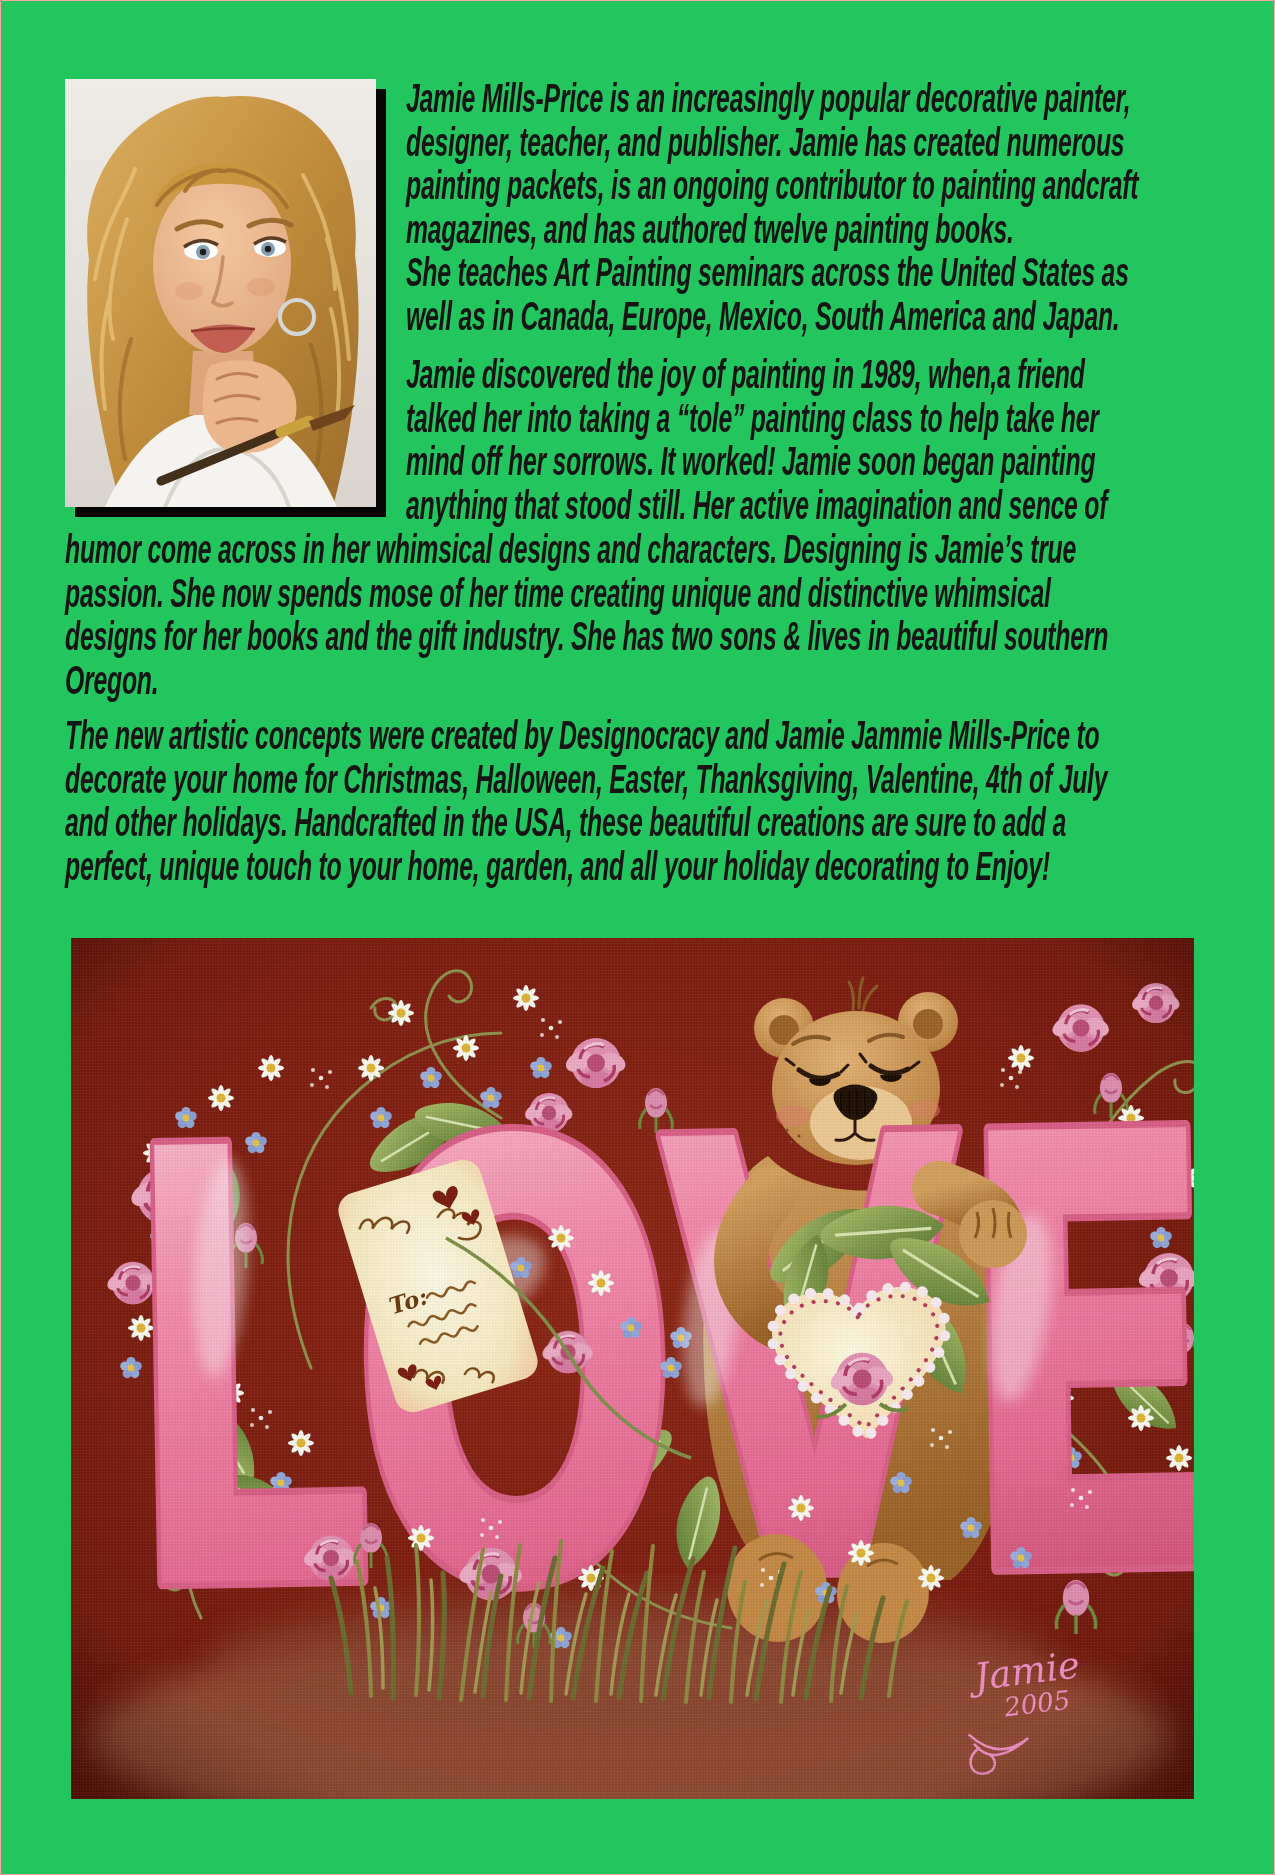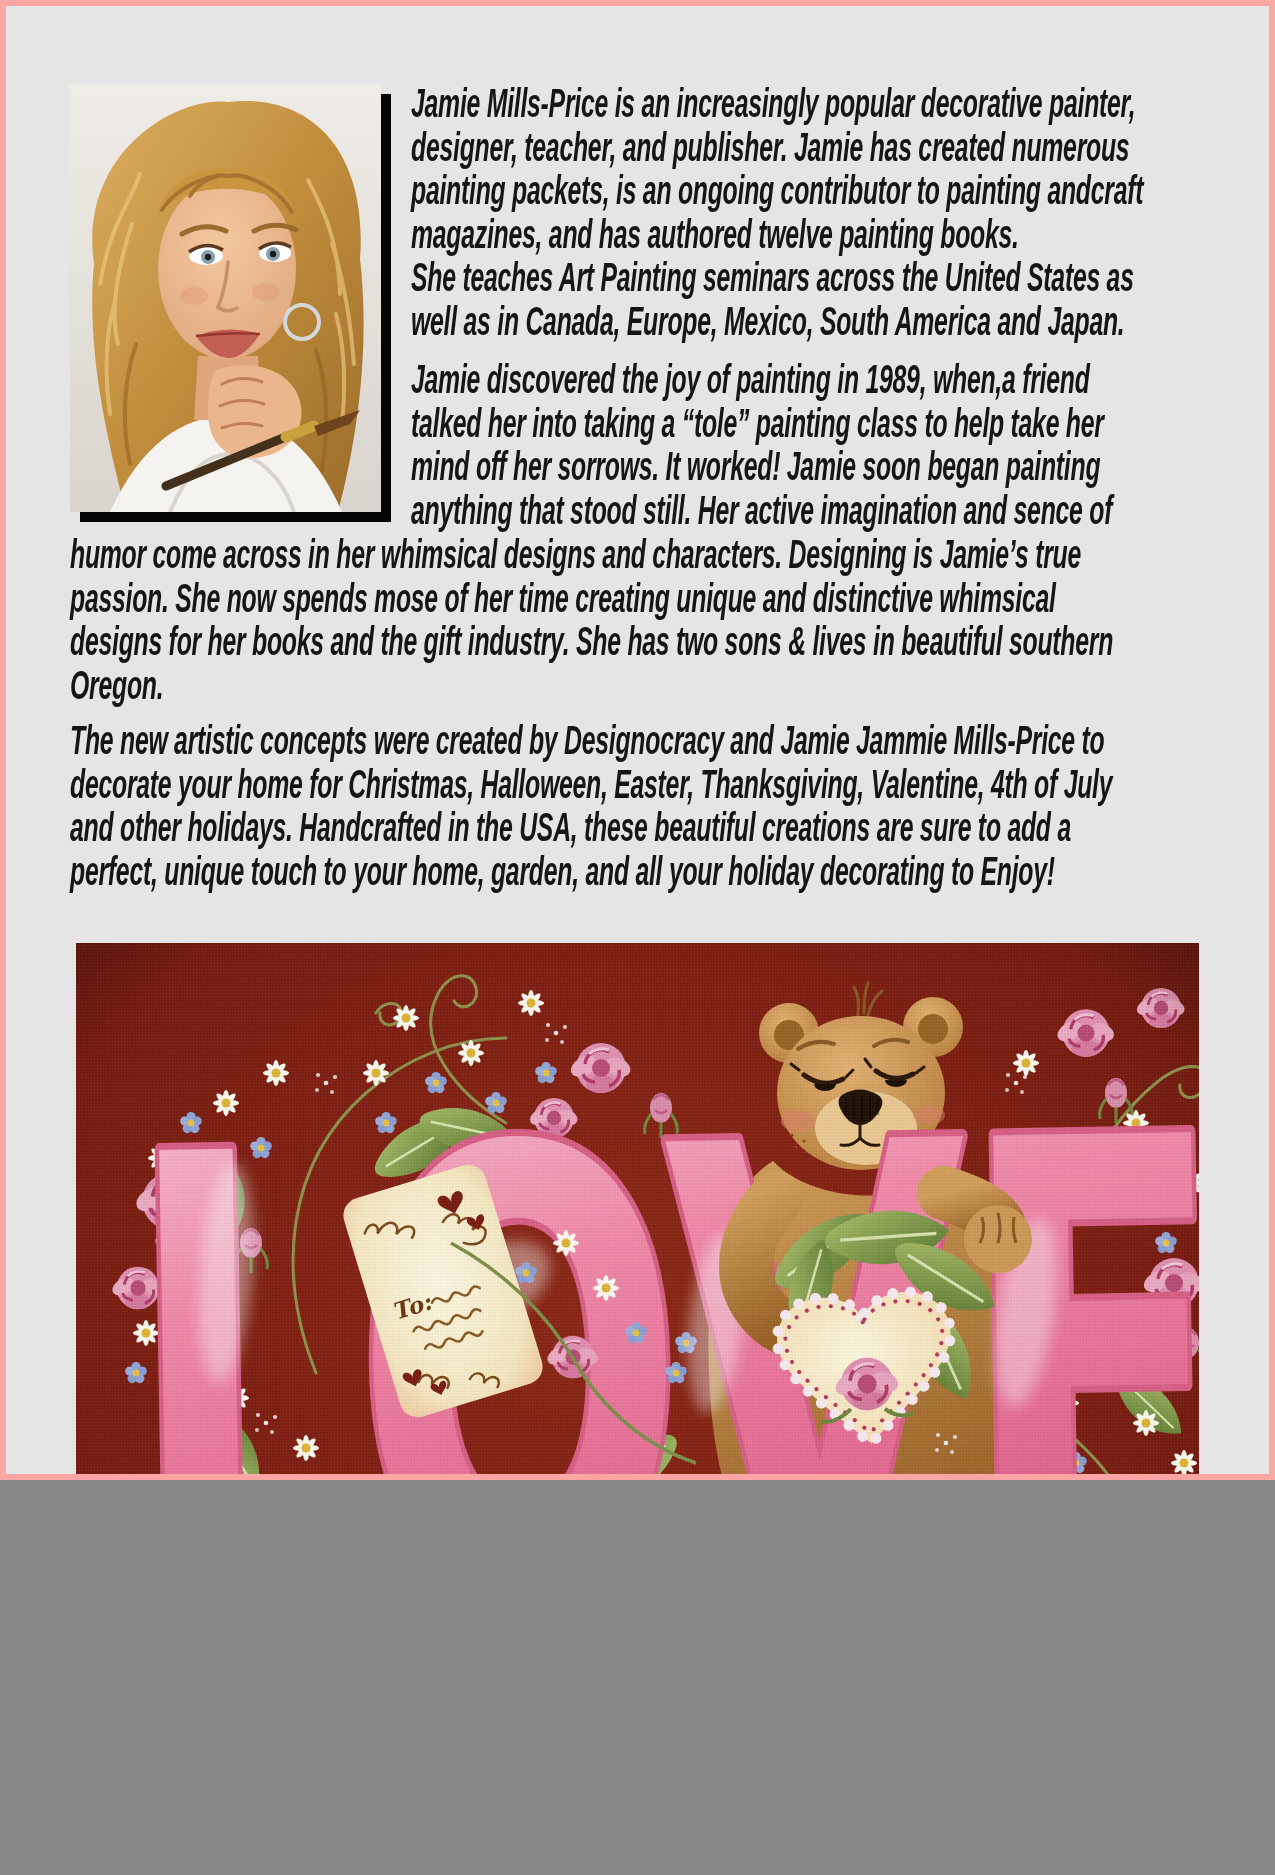--- a/index.html
+++ b/index.html
@@ -1,18 +1,18 @@
 <!DOCTYPE html>
 <html><head>
 <meta charset="utf-8">
 <style>
   html,body{margin:0;padding:0;background:#888;}
   .page{
-    position:relative;width:1275px;height:1480px;background:#e5e5e5;
-    box-sizing:border-box;border:6px solid #fca5a5;overflow:hidden;
+    position:relative;width:1275px;height:1875px;background:#22c55e;
+    box-sizing:border-box;border:1px solid #fca5a5;overflow:hidden;
     font-family:"Liberation Sans",sans-serif;
   }
   .bio-line{
     white-space:nowrap;height:43.5px;line-height:43.5px;
     font-weight:bold;font-style:italic;font-size:40px;color:#151515;
     transform:scaleX(0.62);transform-origin:0 0;letter-spacing:-0.4px;
   }
   .abs{position:absolute;}
   .photo{
     position:absolute;left:64px;top:78px;width:311px;height:428px;

